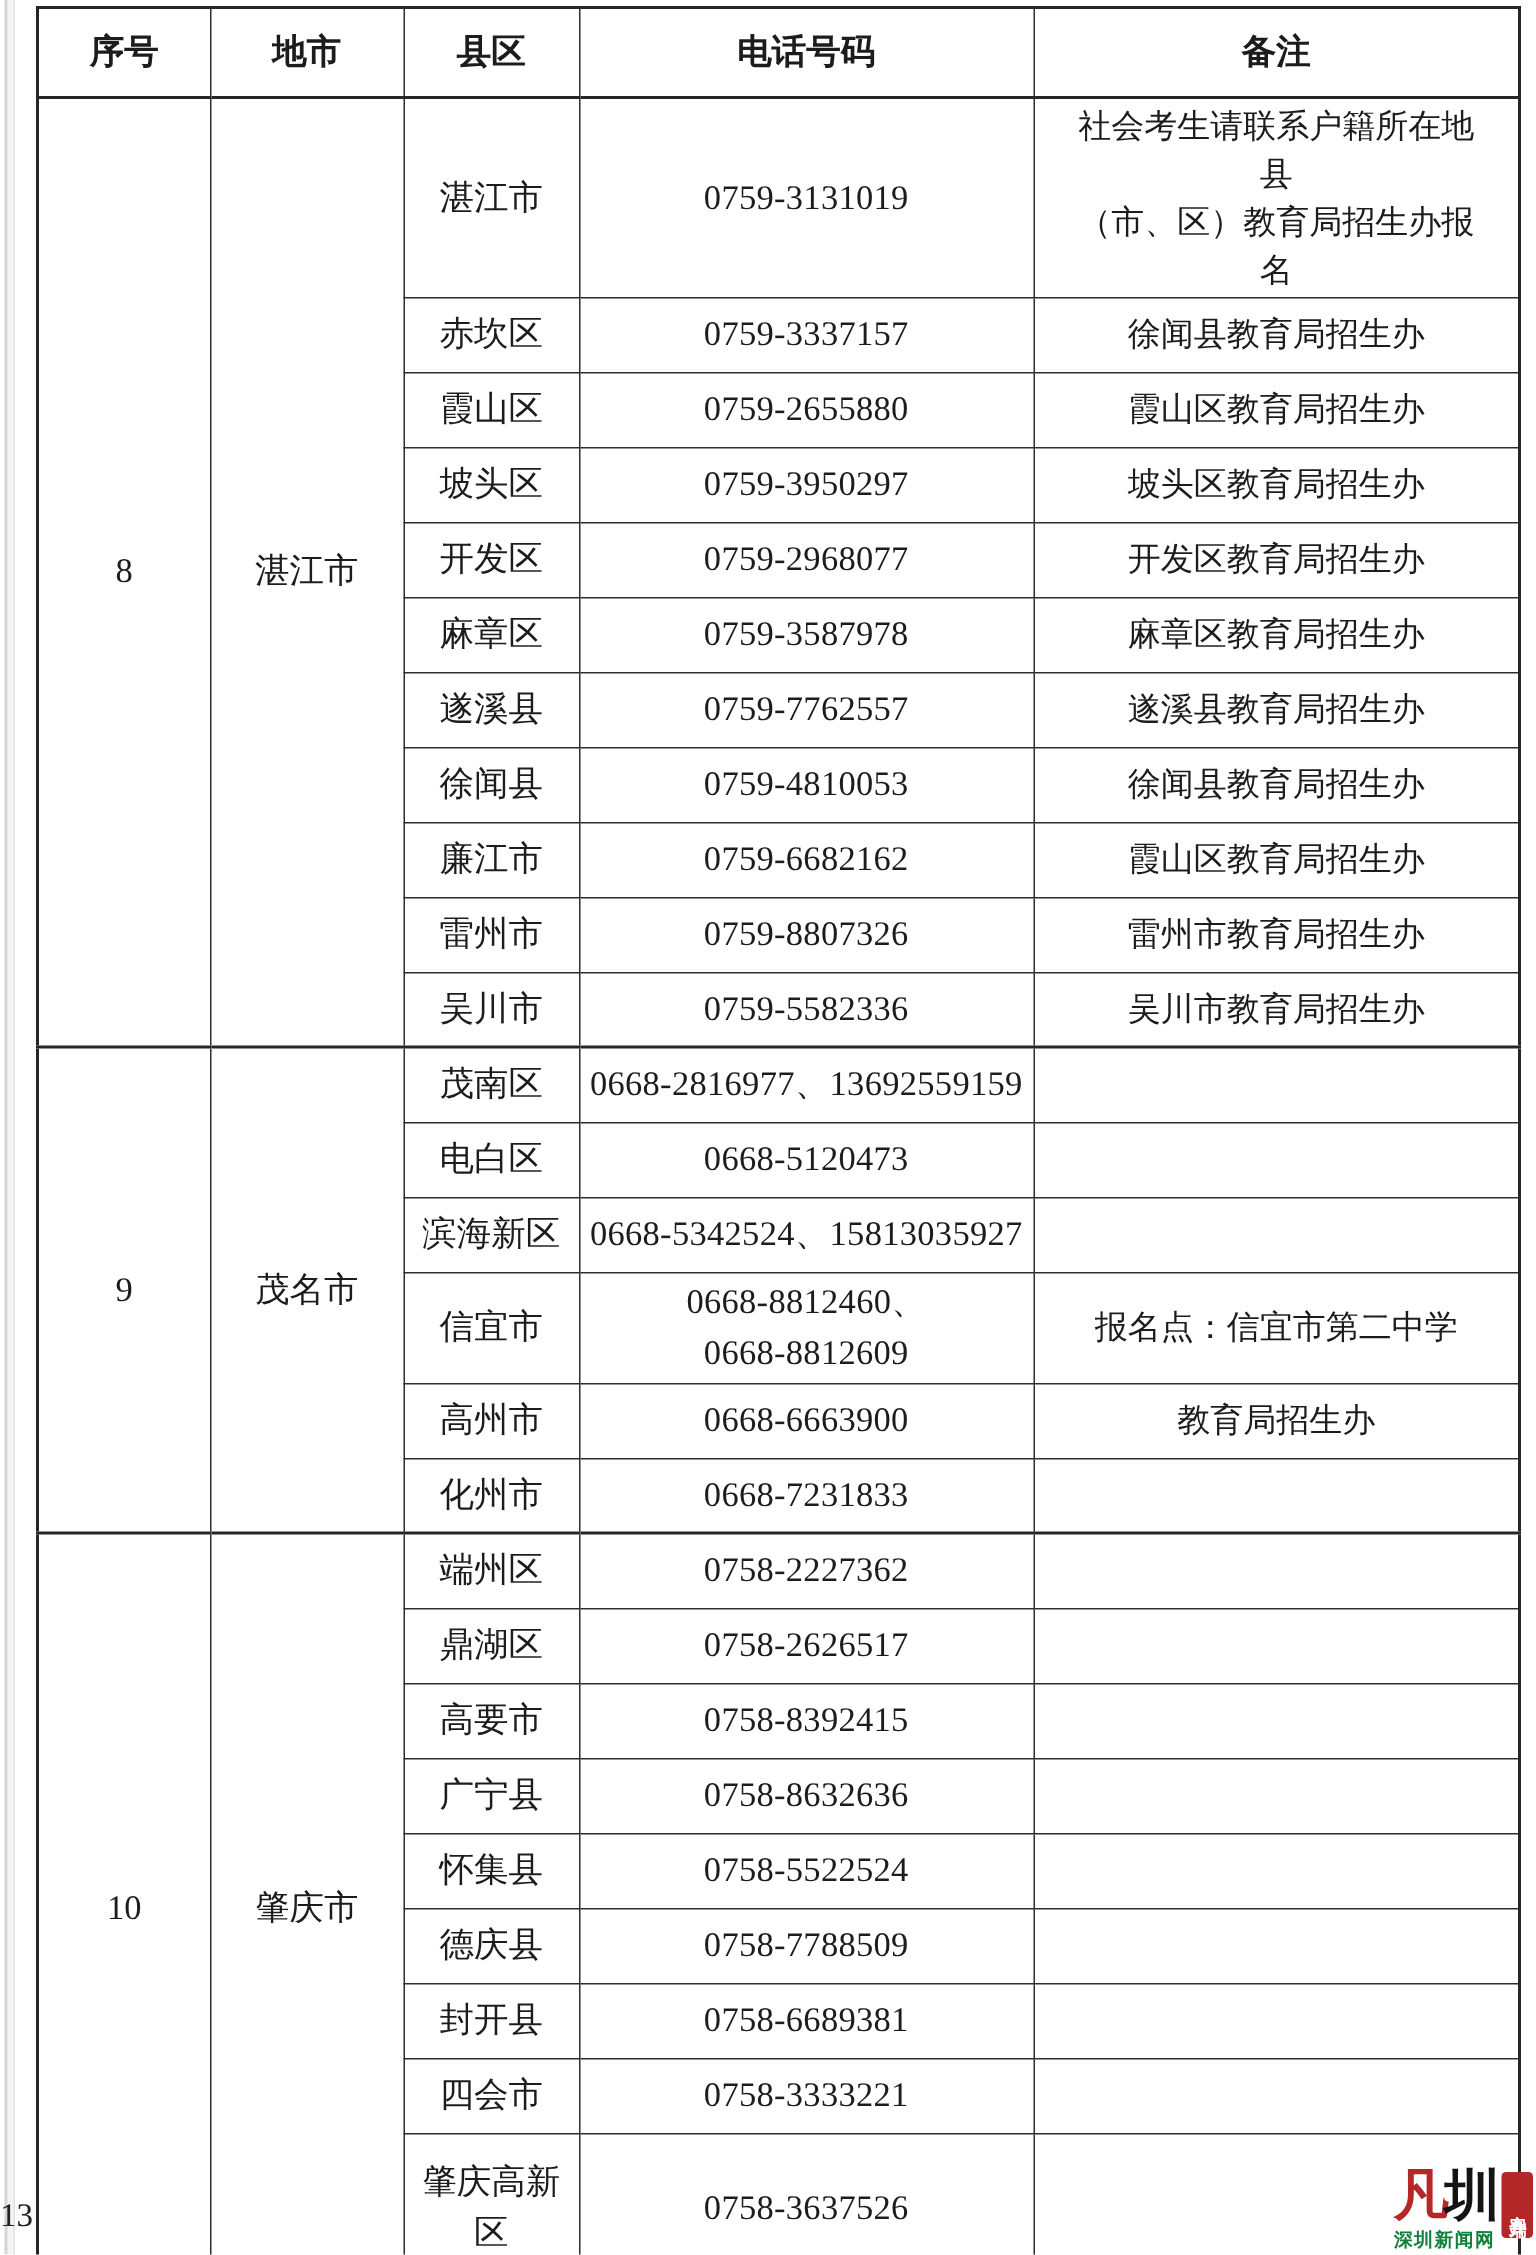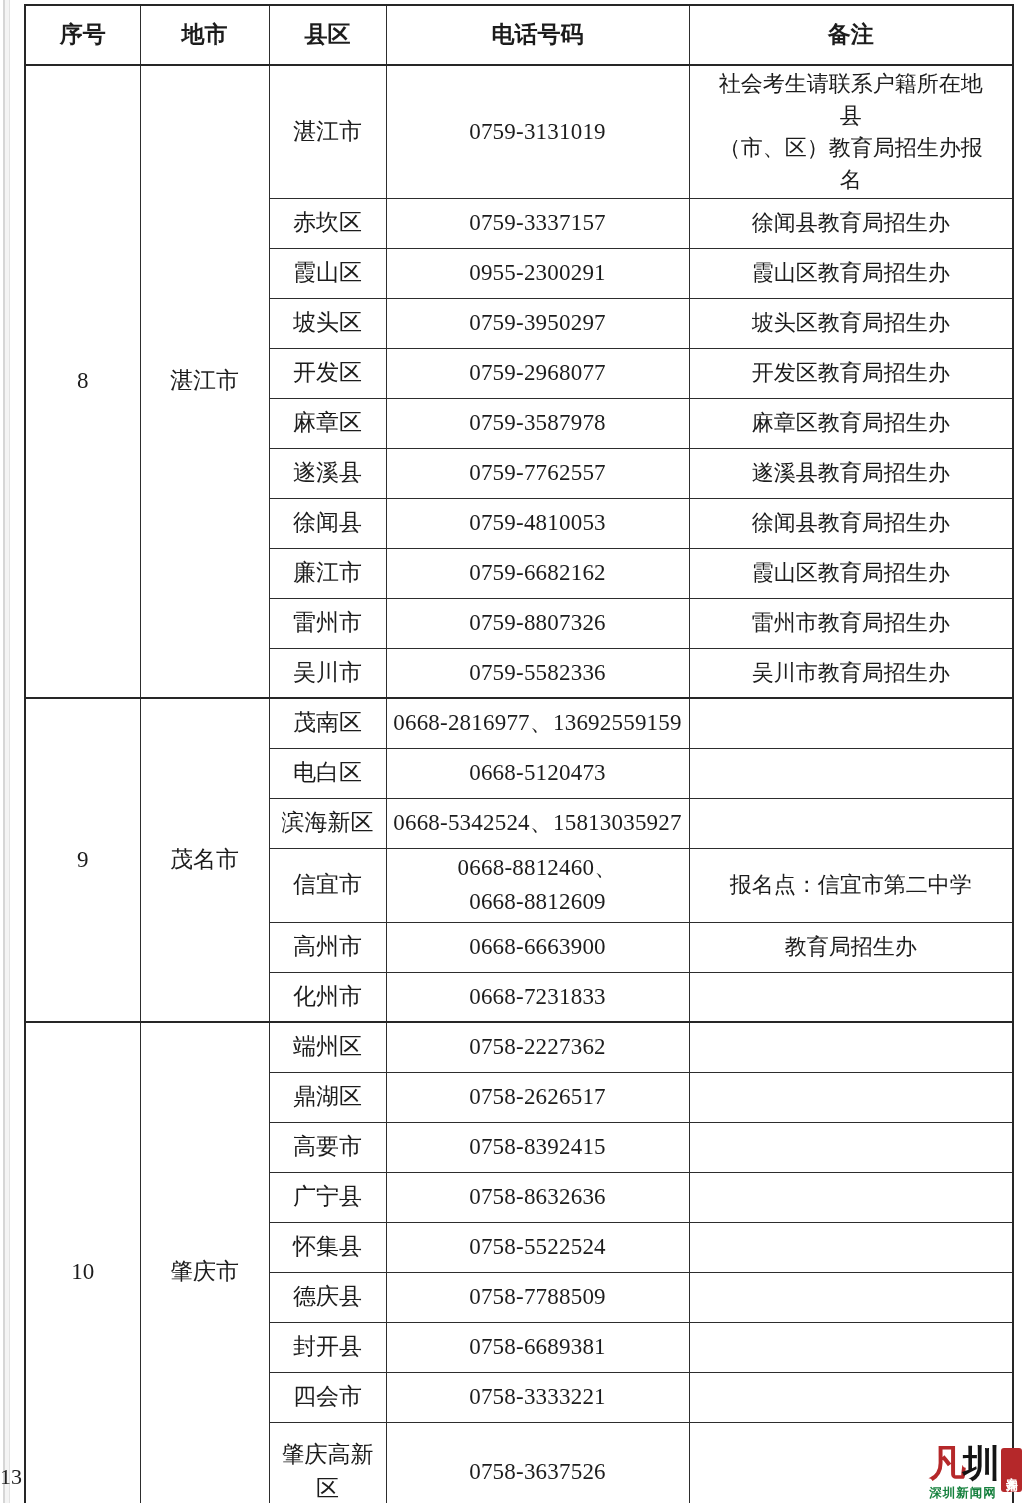--- a/index.html
+++ b/index.html
@@ -108,21 +108,21 @@
         <td class="note-cell">社会考生请联系户籍所在地县
 （市、区）教育局招生办报名</td>
       </tr>
       <tr class="h50">
         <td class="district-cell">赤坎区</td>
         <td class="phone-cell">0759-3337157</td>
         <td class="note-cell">徐闻县教育局招生办</td>
       </tr>
       <tr class="h50">
         <td class="district-cell">霞山区</td>
-        <td class="phone-cell">0955-2300291</td>
+        <td class="phone-cell">0759-2655880</td>
         <td class="note-cell">霞山区教育局招生办</td>
       </tr>
       <tr class="h50">
         <td class="district-cell">坡头区</td>
         <td class="phone-cell">0759-3950297</td>
         <td class="note-cell">坡头区教育局招生办</td>
       </tr>
       <tr class="h50">
         <td class="district-cell">开发区</td>
         <td class="phone-cell">0759-2968077</td>

